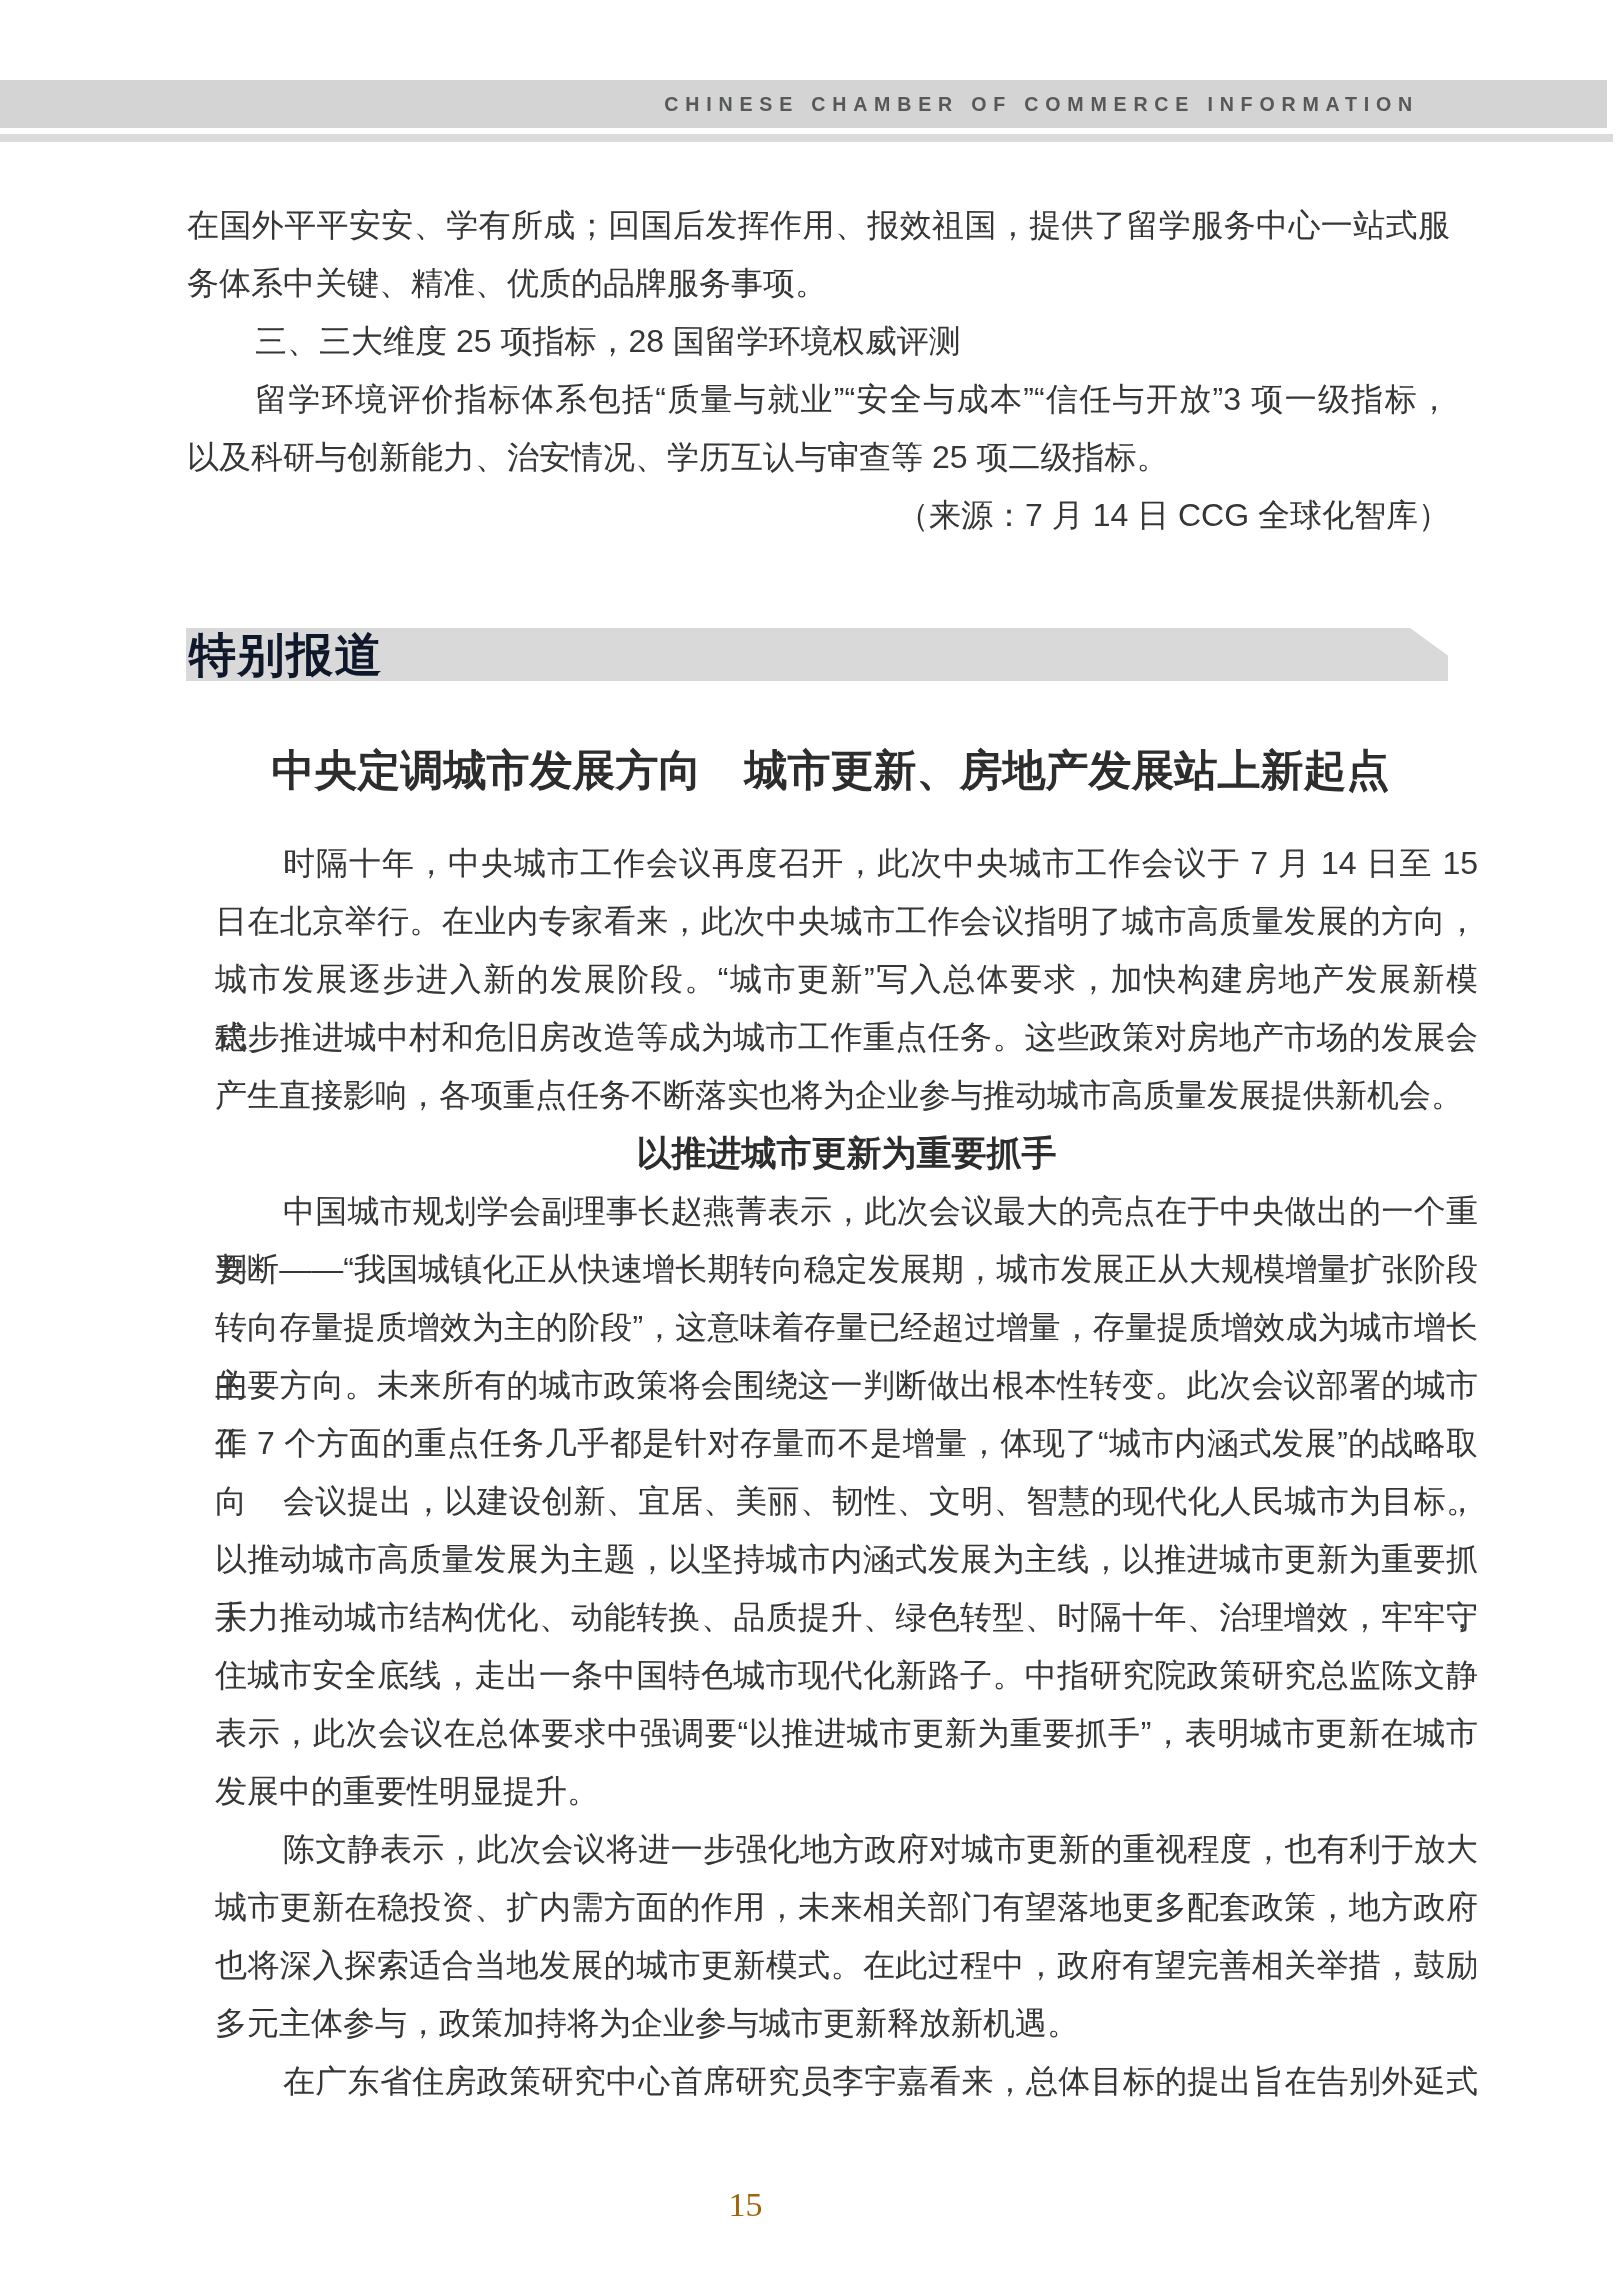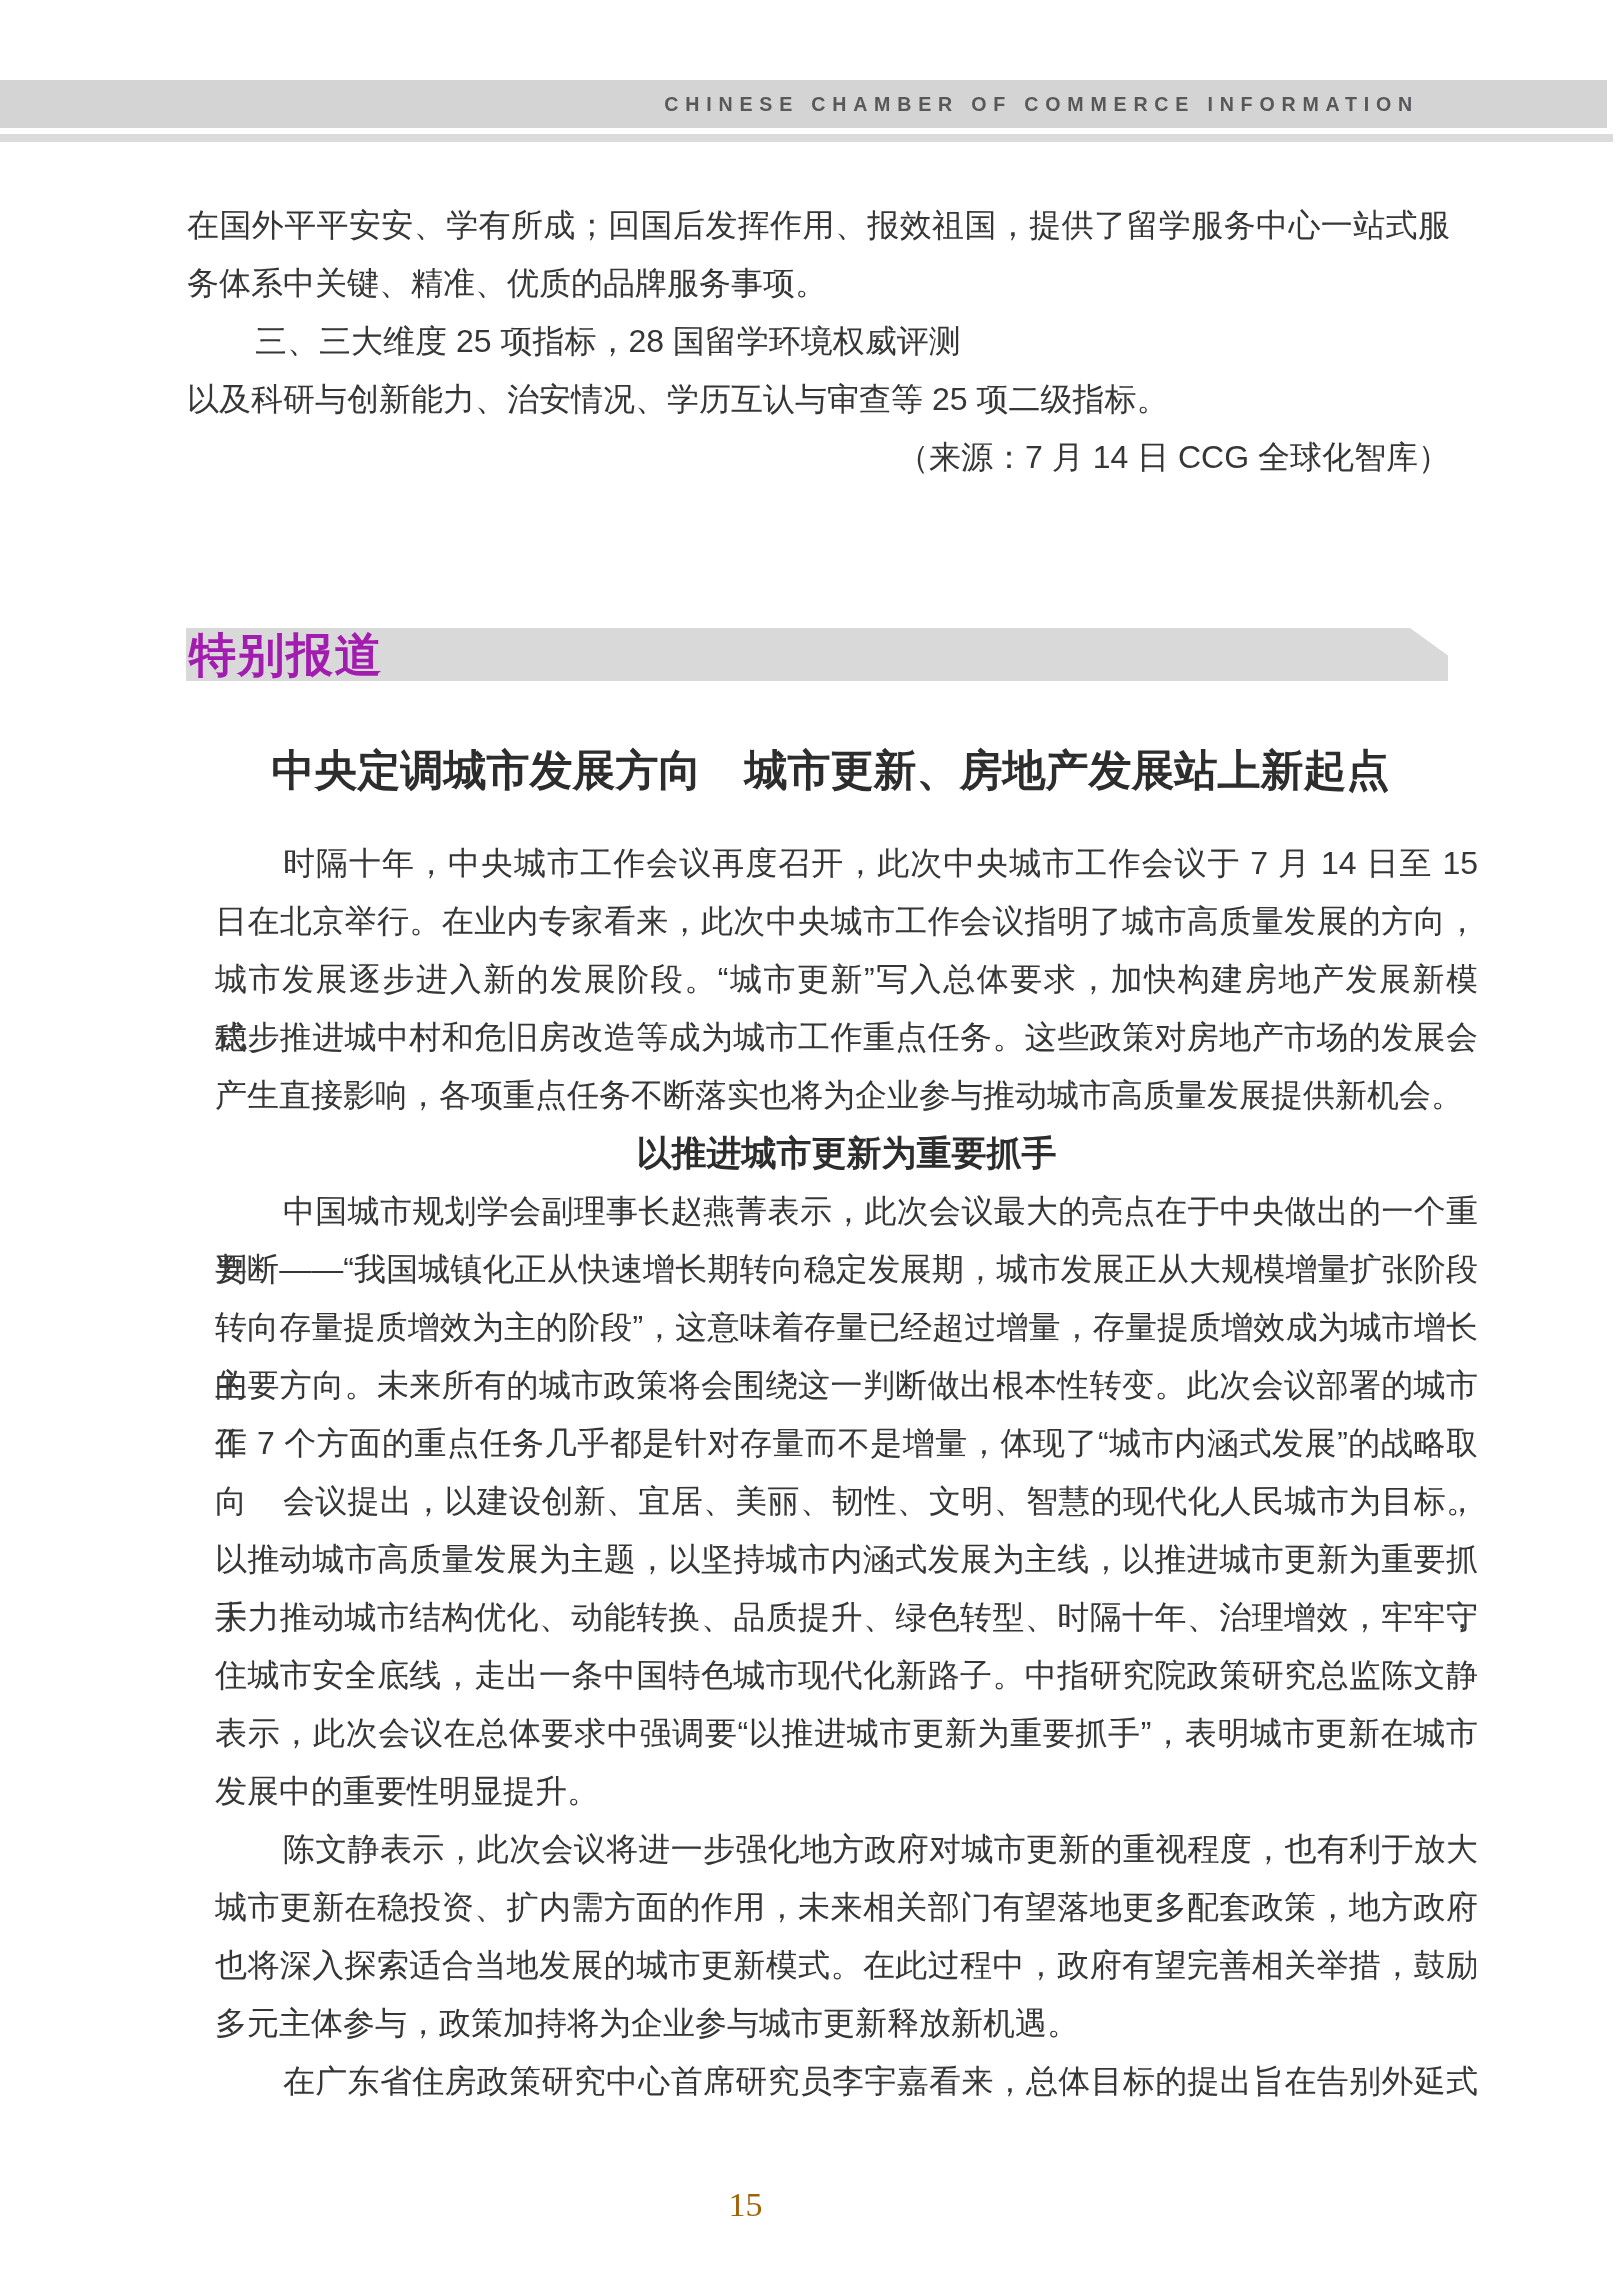--- a/index.html
+++ b/index.html
@@ -38,21 +38,21 @@
   
   .banner{
     position:absolute;left:186px;top:628px;width:1262px;height:53px;
     background:#d9d9d9;
     -webkit-clip-path:polygon(0 0, calc(100% - 38px) 0, 100% 52%, 100% 100%, 0 100%);
     clip-path:polygon(0 0, calc(100% - 38px) 0, 100% 52%, 100% 100%, 0 100%);
   }
   .banner-label{
     position:absolute;left:3px;top:0;height:53px;line-height:54px;
     font-family:"Liberation Serif", serif;
-    font-weight:700;font-size:47px;letter-spacing:1.5px;color:#a21caf;
+    font-weight:700;font-size:47px;letter-spacing:1.5px;color:#0f172a;
     white-space:nowrap;
   }
   
   .article-title{
     position:absolute;left:199px;top:740px;width:1263px;
     text-align:center;font-size:43px;font-weight:700;color:#2d2d2d;
     line-height:60px;white-space:nowrap;
   }
   .body-block{top:834px;}
   .subhead{
@@ -74,20 +74,21 @@
 
   <div class="topbar">
     <div class="topbar-text">CHINESE CHAMBER OF COMMERCE INFORMATION</div>
   </div>
   <div class="thinbar"></div>
 
   <div class="col intro" style="position:absolute;">
     <div class="row jfull">在国外平平安安、学有所成；回国后发挥作用、报效祖国，提供了留学服务中心一站式服</div>
     <div class="row">务体系中关键、精准、优质的品牌服务事项。</div>
     <div class="row indent">三、三大维度 25 项指标，28 国留学环境权威评测</div>
+    <div class="row indent jfull">留学环境评价指标体系包括“质量与就业”“安全与成本”“信任与开放”3 项一级指标，</div>
     <div class="row">以及科研与创新能力、治安情况、学历互认与审查等 25 项二级指标。</div>
     <div class="row alright">（来源：7 月 14 日 CCG 全球化智库）</div>
   </div>
 
   <div class="banner">
     <div class="banner-label">特别报道</div>
   </div>
 
   <div class="article-title">中央定调城市发展方向　城市更新、房地产发展站上新起点</div>
 

